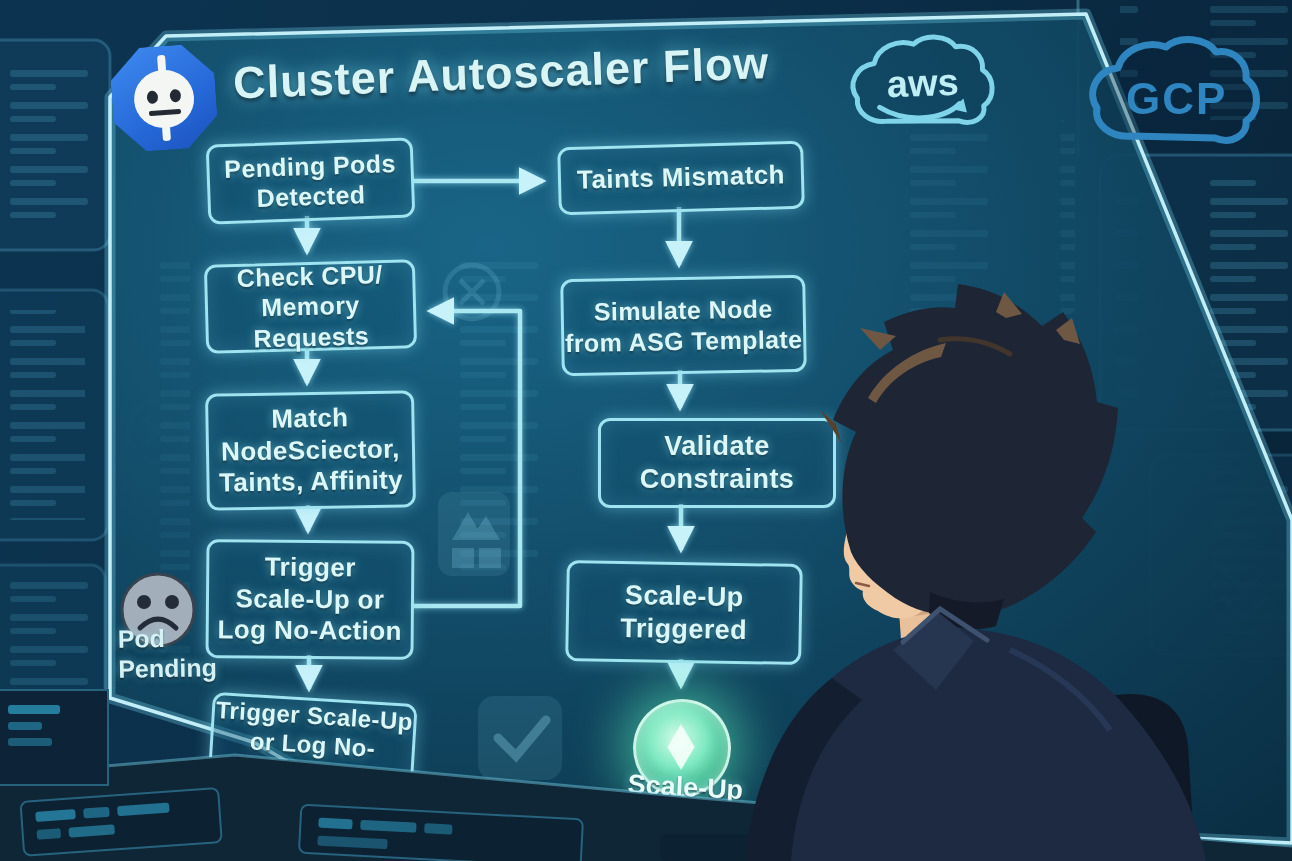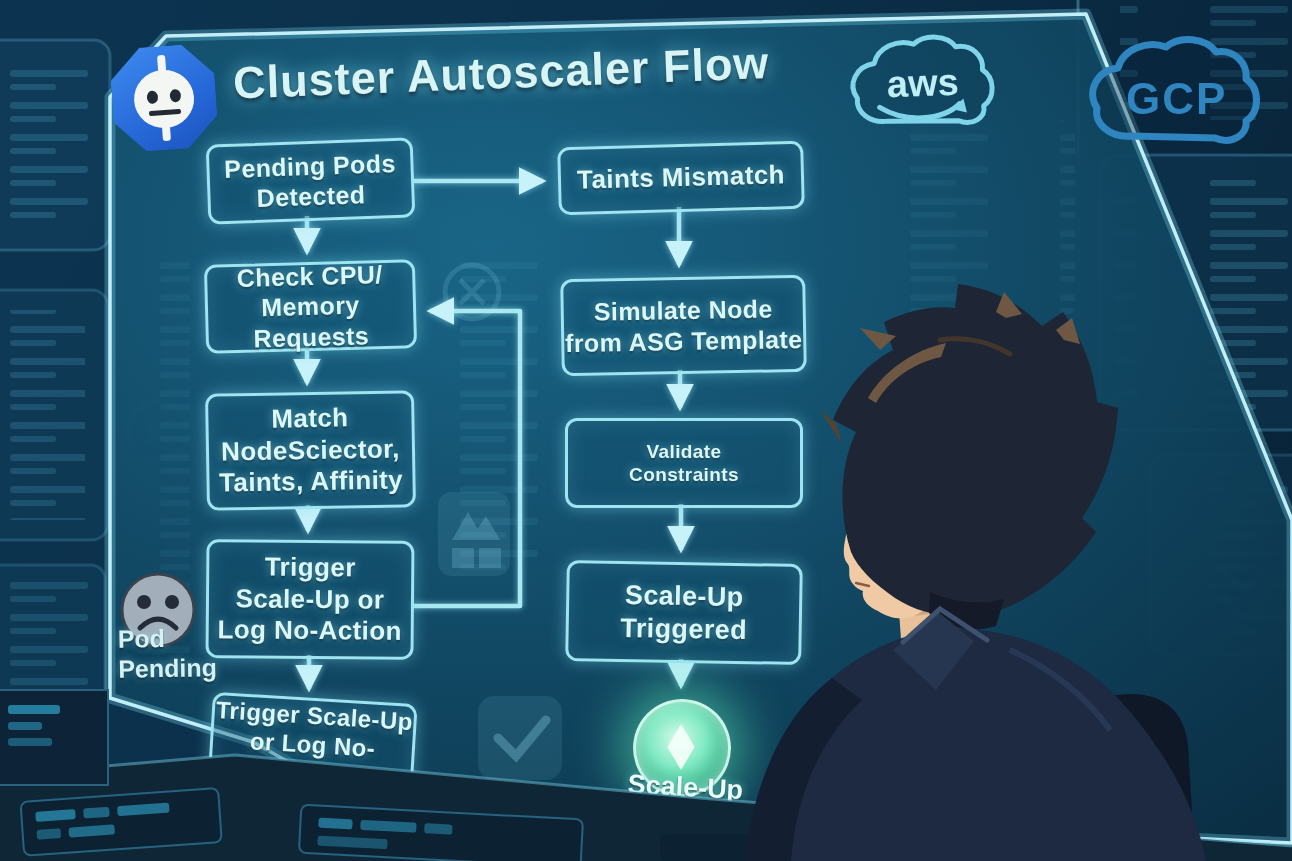--- a/index.html
+++ b/index.html
@@ -168,21 +168,21 @@
 Taints, Affinity</div>
   <div class="fbox" style="left:206px;top:540px;width:202px;height:113px;font-size:26px;transform:rotate(0.5deg);">Trigger
 Scale-Up or
 Log No-Action</div>
   <div class="fbox" style="left:210px;top:698px;width:199px;height:88px;font-size:24px;transform:rotate(3.5deg);">Trigger Scale-Up
 or Log No-Action</div>
 
   <div class="fbox" style="left:558px;top:144px;width:240px;height:62px;font-size:26px;transform:rotate(-1.5deg);">Taints Mismatch</div>
   <div class="fbox" style="left:561px;top:277px;width:239px;height:91px;font-size:25px;transform:rotate(-1deg);">Simulate Node
 from ASG Template</div>
-  <div class="fbox" style="left:565px;top:418px;width:232px;height:84px;font-size:19px;">Validate
+  <div class="fbox" style="left:598px;top:418px;width:232px;height:84px;font-size:27px;">Validate
 Constraints</div>
   <div class="fbox" style="left:566px;top:562px;width:230px;height:95px;font-size:27px;transform:rotate(1deg);">Scale-Up
 Triggered</div>
 
   <div class="orb">
     <div class="gem"></div>
   </div>
   <div class="mini-label" style="left:592px;top:772px;width:185px;text-align:center;font-size:27px;transform:rotate(3deg);color:#eafdf8;">Scale-Up
 Triggered</div>
 

